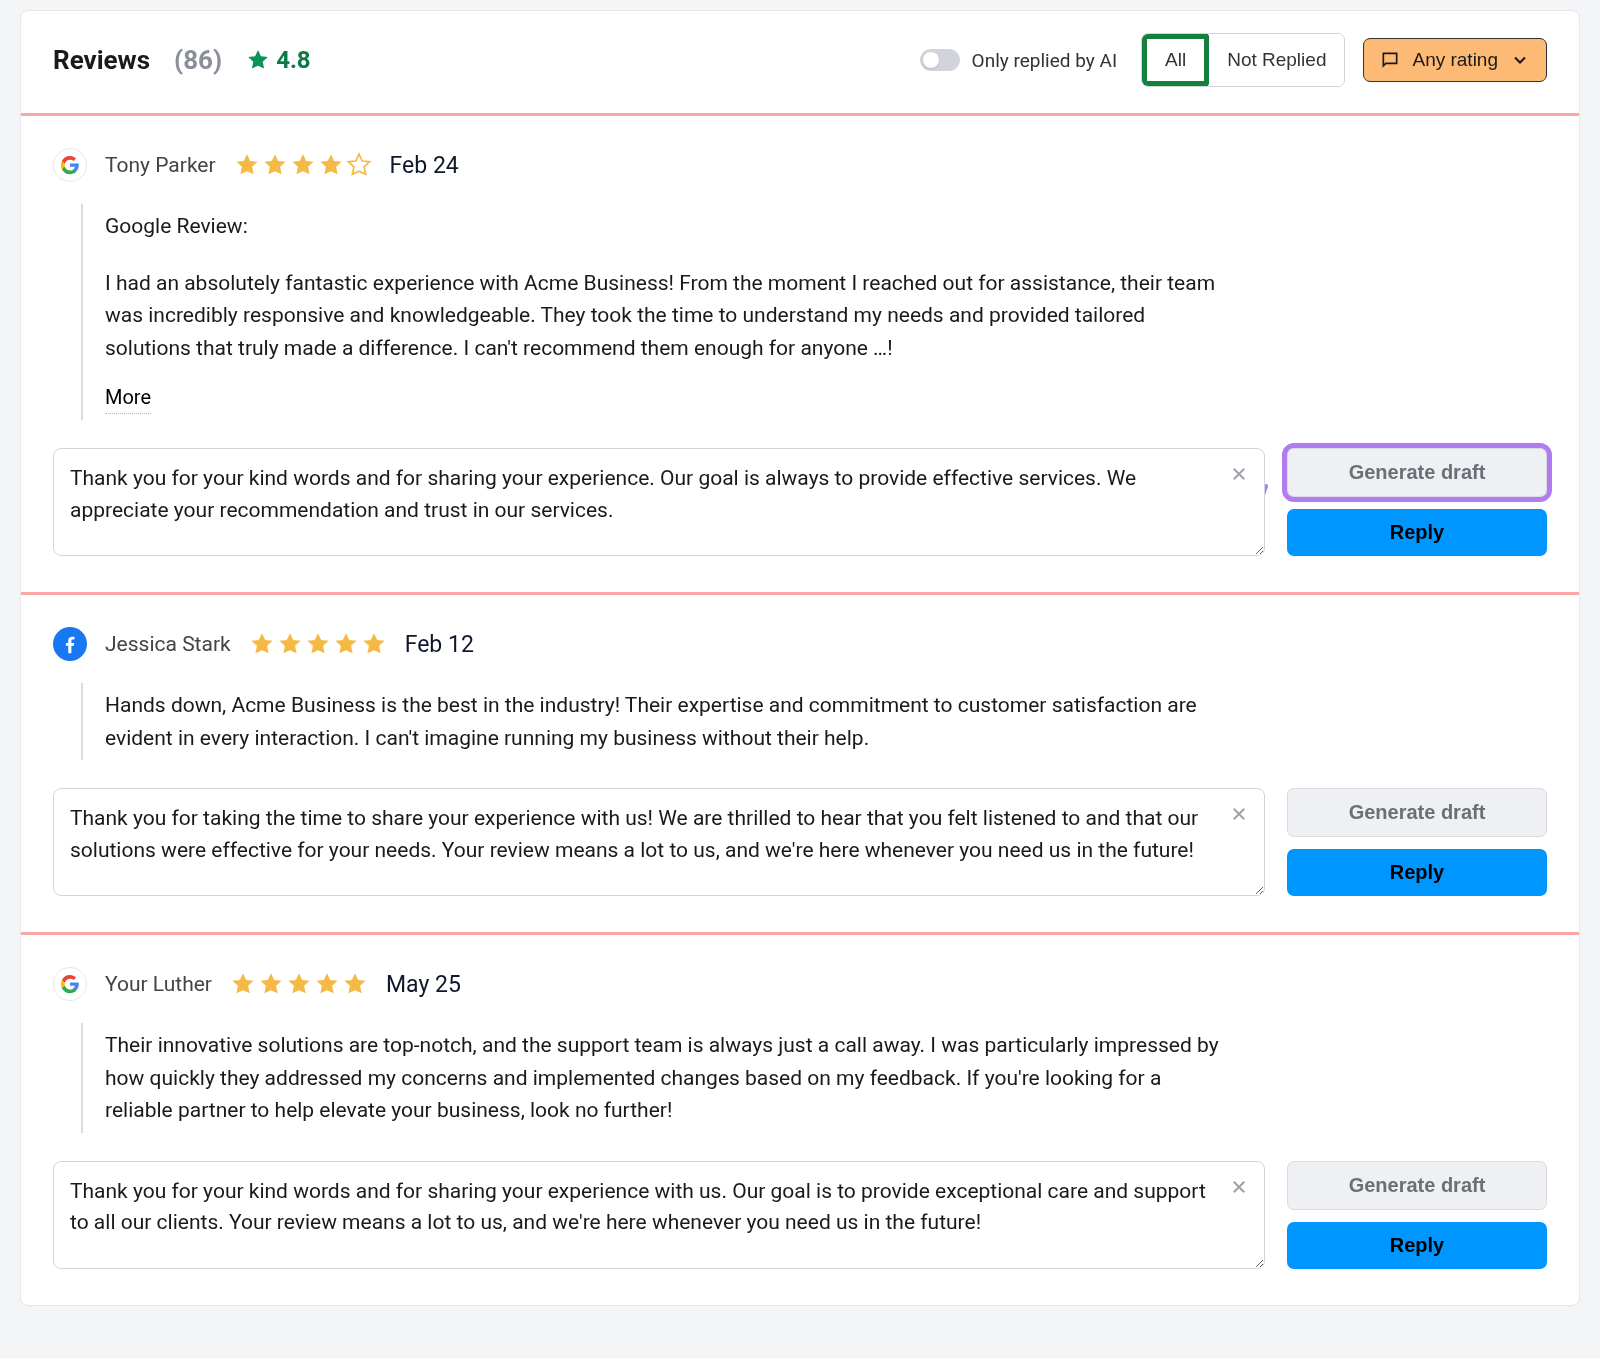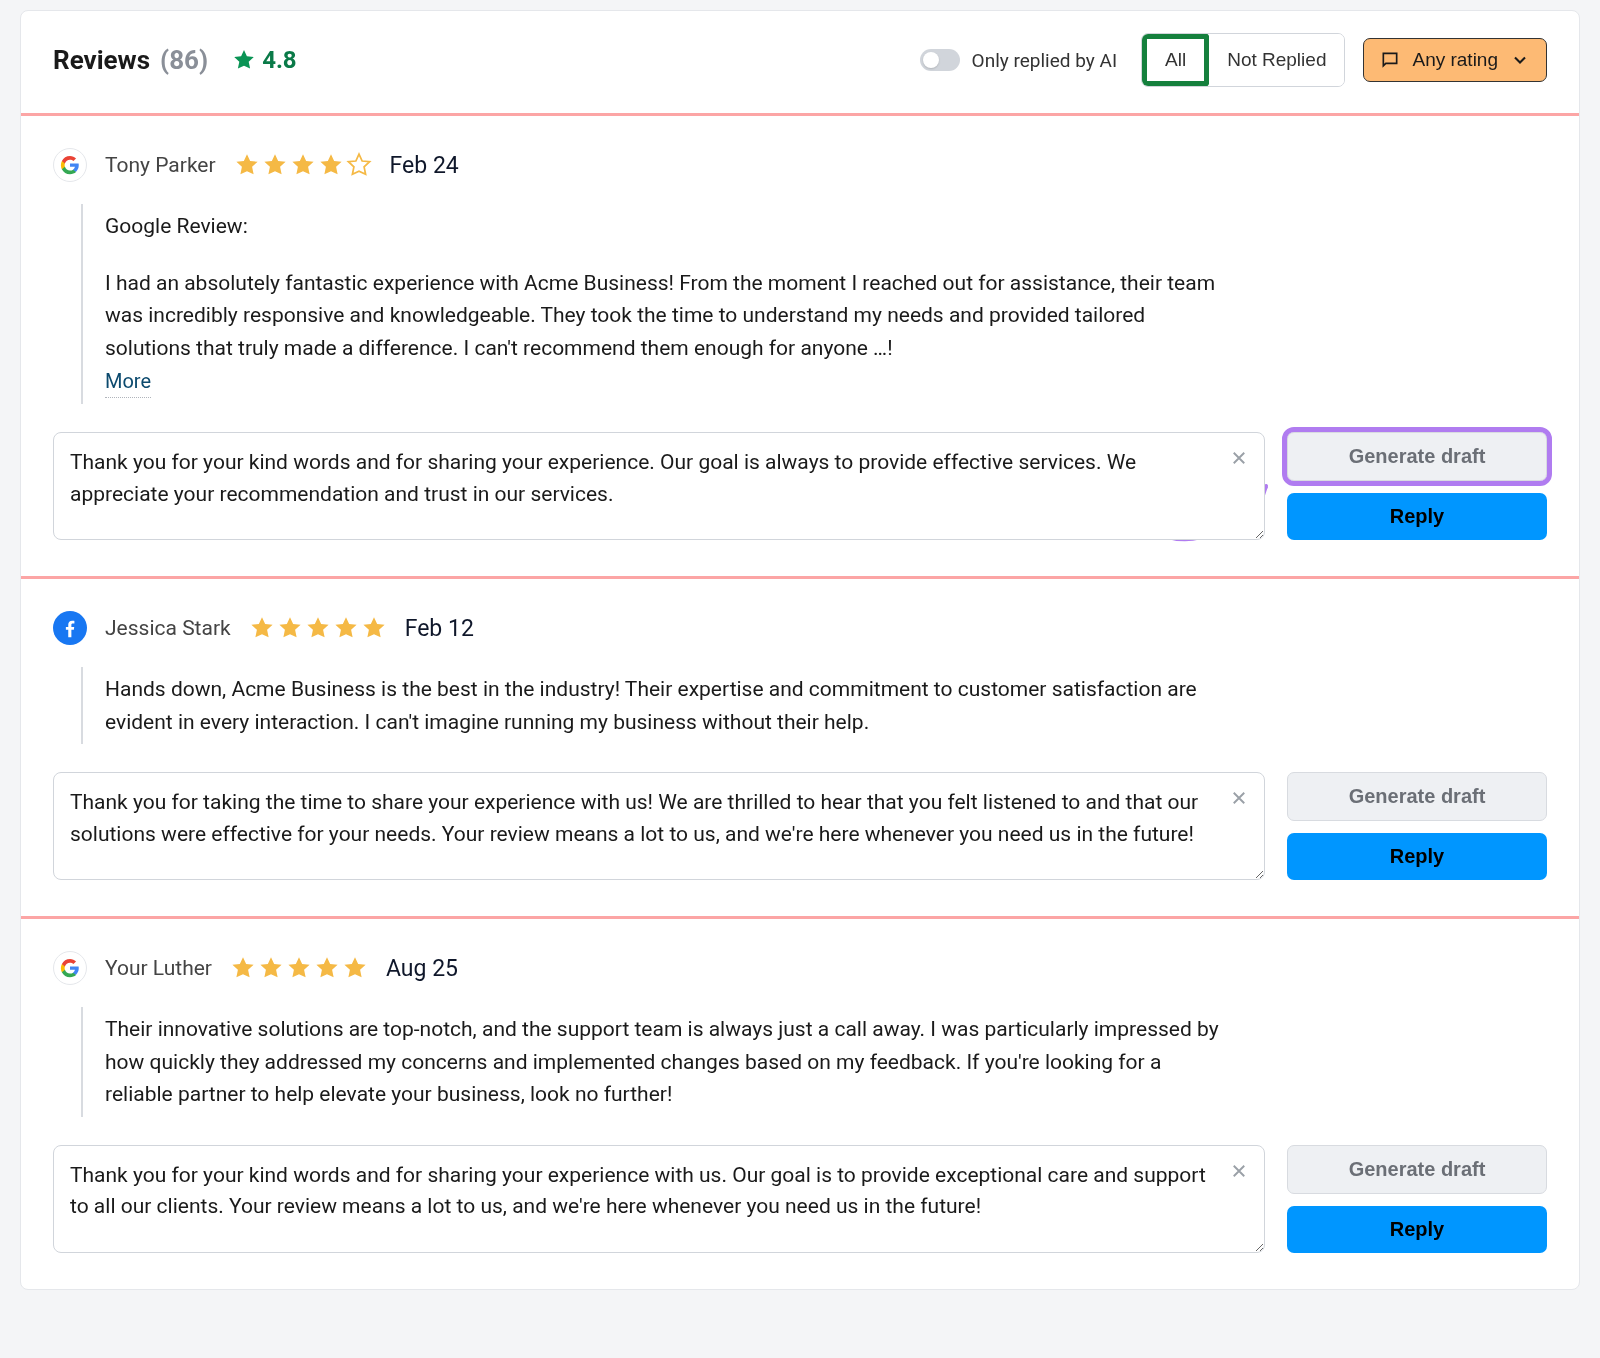--- a/index.html
+++ b/index.html
@@ -16,21 +16,21 @@
     width: 1560px;
     margin: 0 auto;
     overflow: hidden;
   }
   .header {
     display: flex;
     align-items: center;
     padding: 22px 32px 26px 32px;
     gap: 18px;
   }
-  .title-wrap { display: flex; align-items: center; gap: 10px; }
+  .title-wrap { display: flex; align-items: center; gap: 24px; }
   .title { font-size: 26px; font-weight: 700; color: #1a1a1a; }
   .count { font-size: 26px; font-weight: 700; color: #8a8f98; }
   .avg { display: flex; align-items: center; gap: 6px; font-size: 24px; font-weight: 700; color: #0a7a48; margin-left: 6px;}
   .avg svg { width: 24px; height: 24px; }
   .spacer { flex: 1; }
   .ai-wrap { display: flex; align-items: center; gap: 12px; margin-right: 6px;}
   .toggle {
     width: 40px; height: 22px; border-radius: 11px; background: #d1d5db; position: relative;
   }
   .toggle::after {
@@ -68,21 +68,21 @@
     border-left: 2px solid #d8dbe0;
     margin-left: 28px;
     padding: 6px 0 6px 22px;
     font-size: 21px;
     line-height: 1.55;
     color: #1a1a1a;
     max-width: 1140px;
   }
   .quote .label { margin-bottom: 24px; display: block; }
   .more {
-    display: inline-block; margin-top: 2px; font-size: 20px; color: #0c4a6e;
+    display: inline-block; margin-top: 18px; font-size: 20px; color: #000000;
     border-bottom: 1px dotted #b0b4bb; cursor: pointer;
   }
 
   .reply-row {
     display: flex; gap: 22px; margin-top: 28px; align-items: stretch;
   }
   .reply-box {
     flex: 1; position: relative;
     border: 1px solid #d1d5db; border-radius: 8px;
     padding: 14px 50px 14px 16px;
@@ -285,21 +285,21 @@
             <svg viewBox="0 0 24 24" class="filled">
               <path d="M12 2l2.9 6.3 6.9.7-5.1 4.7 1.4 6.8L12 17.8 5.9 20.5l1.4-6.8L2.2 9l6.9-.7z"></path>
             </svg>
             <svg viewBox="0 0 24 24" class="filled">
               <path d="M12 2l2.9 6.3 6.9.7-5.1 4.7 1.4 6.8L12 17.8 5.9 20.5l1.4-6.8L2.2 9l6.9-.7z"></path>
             </svg>
             <svg viewBox="0 0 24 24" class="filled">
               <path d="M12 2l2.9 6.3 6.9.7-5.1 4.7 1.4 6.8L12 17.8 5.9 20.5l1.4-6.8L2.2 9l6.9-.7z"></path>
             </svg>
           </div>
-      <span class="date">Aug 25</span>
+      <span class="date">May 25</span>
     </div>
     <div class="quote">
       
       <span>Their innovative solutions are top-notch, and the support team is always just a call away. I was particularly impressed by how quickly they addressed my concerns and implemented changes based on my feedback. If you're looking for a reliable partner to help elevate your business, look no further!</span><br>
       
     </div>
     <div class="reply-row">
       <div class="reply-box-wrap">
         <textarea class="reply-box" style="">Thank you for your kind words and for sharing your experience with us. Our goal is to provide exceptional care and support to all our clients. Your review means a lot to us, and we're here whenever you need us in the future!</textarea>
         <button class="clear-x">

